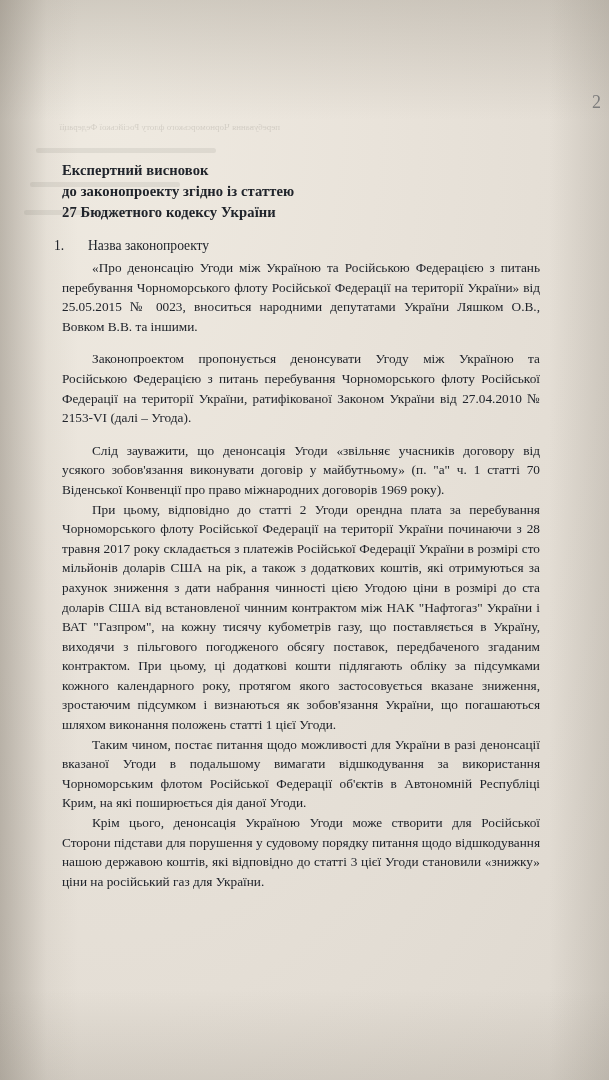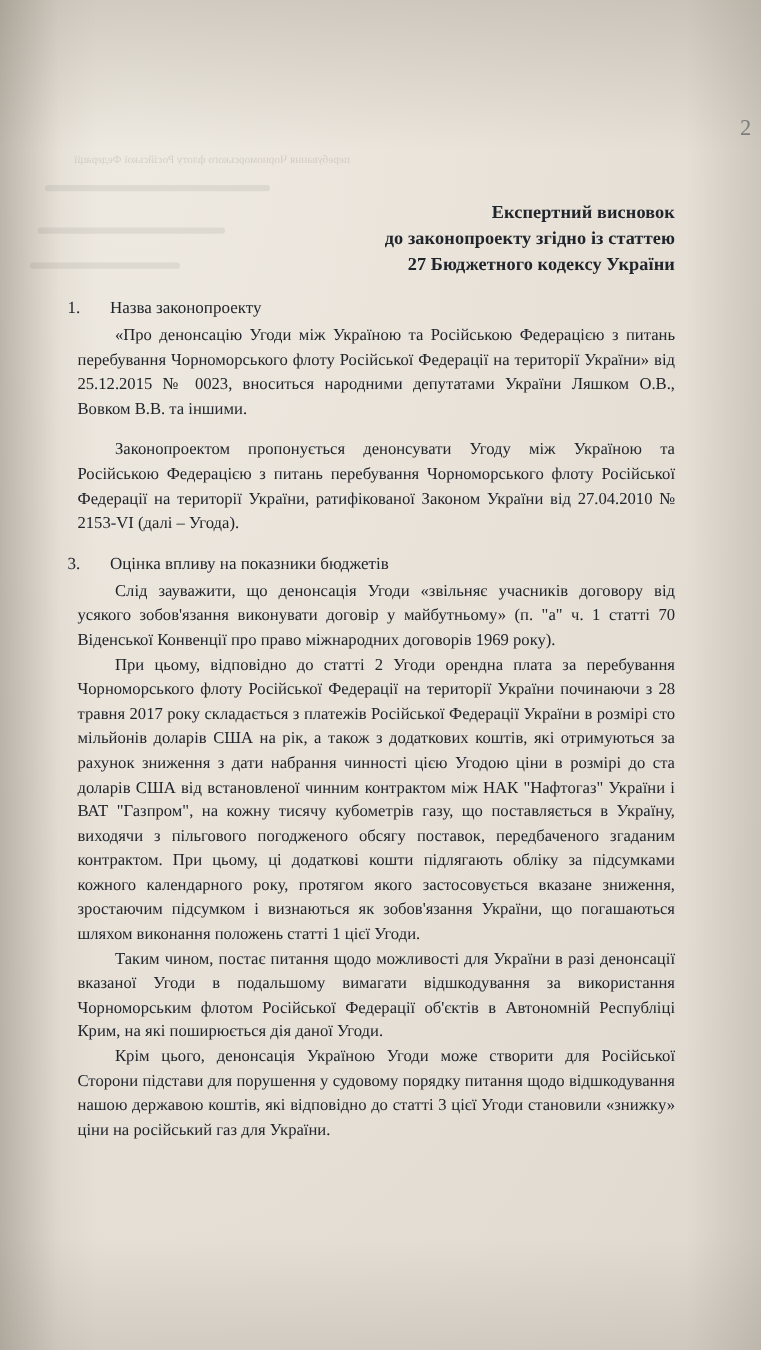--- a/index.html
+++ b/index.html
@@ -71,21 +71,21 @@
     font-family: "Liberation Serif", serif;
   }
 
   .content {
     position: absolute;
     left: 62px;
     top: 160px;
     width: 478px;
   }
   .doc-title {
-    text-align: right;
+    text-align: left;
     font-weight: bold;
     font-size: 14.6px;
     line-height: 21px;
     letter-spacing: 0.1px;
   }
   .doc-title div { white-space: nowrap; }
 
   .section {
     margin-top: 13px;
   }
@@ -145,31 +145,28 @@
     <div class="doc-title">
       <div>Експертний висновок</div>
       <div>до законопроекту згідно із статтею</div>
       <div>27 Бюджетного кодексу України</div>
     </div>
 
     <div class="section">
       <div class="section-heading">
         <span class="num">1.</span><span>Назва законопроекту</span>
       </div>
-      <div class="para">«Про денонсацію Угоди між Україною та Російською Федерацією з питань перебування Чорноморського флоту Російської Федерації на території України» від 25.12.2015 № 0023, вноситься народними депутатами України Ляшком О.В., Вовком В.В. та іншими.</div>
+      <div class="para">«Про денонсацію Угоди між Україною та Російською Федерацією з питань перебування Чорноморського флоту Російської Федерації на території України» від 25.05.2015 № 0023, вноситься народними депутатами України Ляшком О.В., Вовком В.В. та іншими.</div>
     </div>
 
     <div class="section">
       <div class="para">Законопроектом пропонується денонсувати Угоду між Україною та Російською Федерацією з питань перебування Чорноморського флоту Російської Федерації на території України, ратифікованої Законом України від 27.04.2010 № 2153-VI (далі – Угода).</div>
     </div>
 
     <div class="section">
-      <div class="section-heading">
-        <span class="num">3.</span><span>Оцінка впливу на показники бюджетів</span>
-      </div>
       <div class="para">Слід зауважити, що денонсація Угоди «звільняє учасників договору від усякого зобов'язання виконувати договір у майбутньому» (п. "а" ч. 1 статті 70 Віденської Конвенції про право міжнародних договорів 1969 року).</div>
       <div class="para tight">При цьому, відповідно до статті 2 Угоди орендна плата за перебування Чорноморського флоту Російської Федерації на території України починаючи з 28 травня 2017 року складається з платежів Російської Федерації України в розмірі сто мільйонів доларів США на рік, а також з додаткових коштів, які отримуються за рахунок зниження з дати набрання чинності цією Угодою ціни в розмірі до ста доларів США від встановленої чинним контрактом між НАК "Нафтогаз" України і ВАТ "Газпром", на кожну тисячу кубометрів газу, що поставляється в Україну, виходячи з пільгового погодженого обсягу поставок, передбаченого згаданим контрактом. При цьому, ці додаткові кошти підлягають обліку за підсумками кожного календарного року, протягом якого застосовується вказане зниження, зростаючим підсумком і визнаються як зобов'язання України, що погашаються шляхом виконання положень статті 1 цієї Угоди.</div>
       <div class="para tight">Таким чином, постає питання щодо можливості для України в разі денонсації вказаної Угоди в подальшому вимагати відшкодування за використання Чорноморським флотом Російської Федерації об'єктів в Автономній Республіці Крим, на які поширюється дія даної Угоди.</div>
       <div class="para tight">Крім цього, денонсація Україною Угоди може створити для Російської Сторони підстави для порушення у судовому порядку питання щодо відшкодування нашою державою коштів, які відповідно до статті 3 цієї Угоди становили «знижку» ціни на російський газ для України.</div>
     </div>
 
     <div class="spacer-lg"></div>
 
 
   </div>

